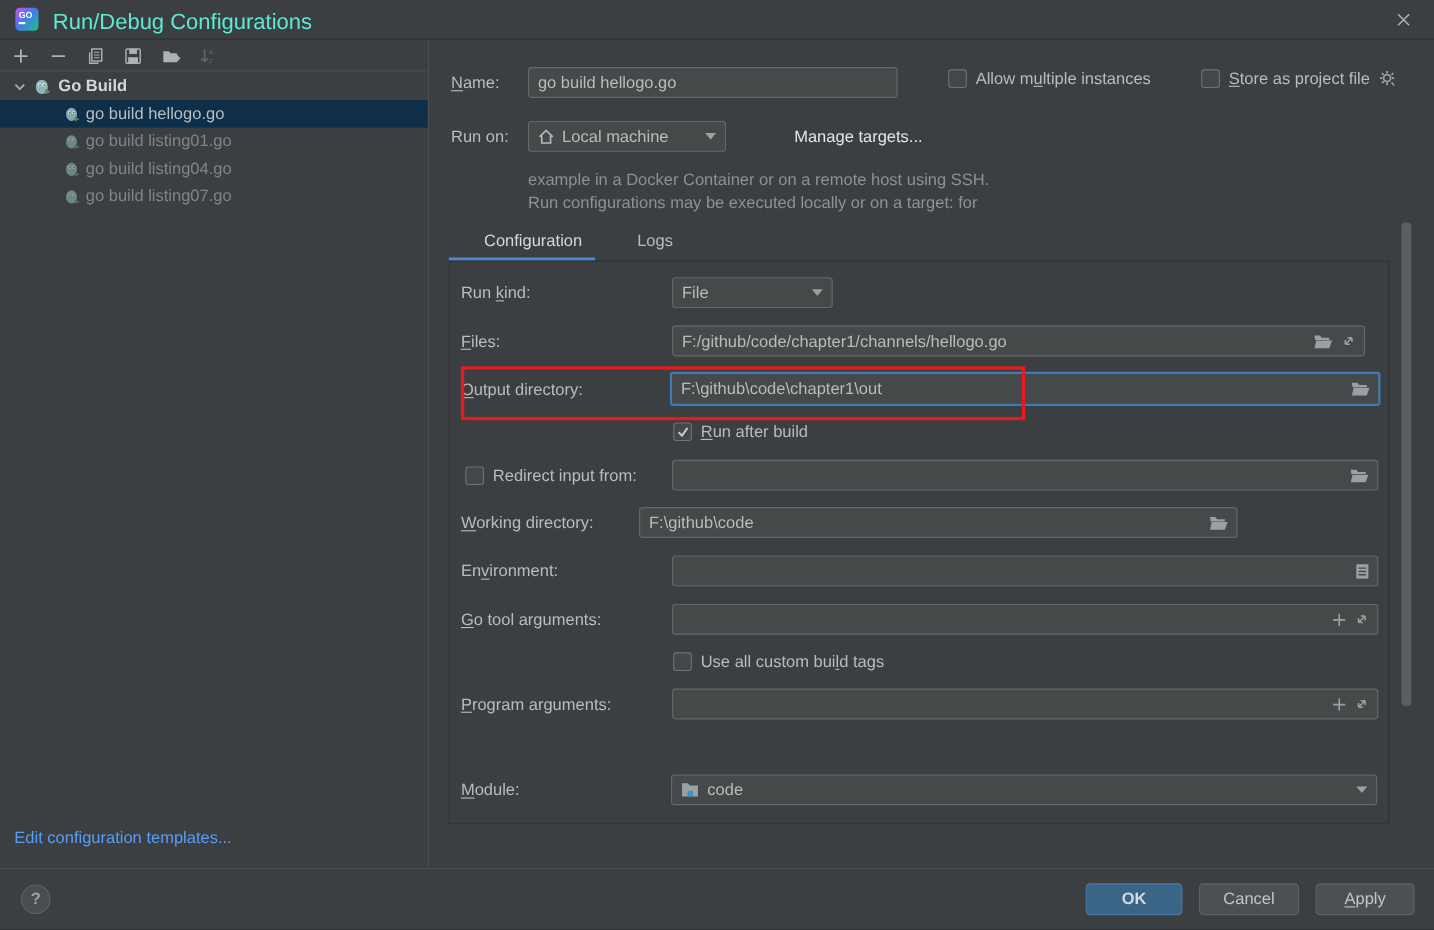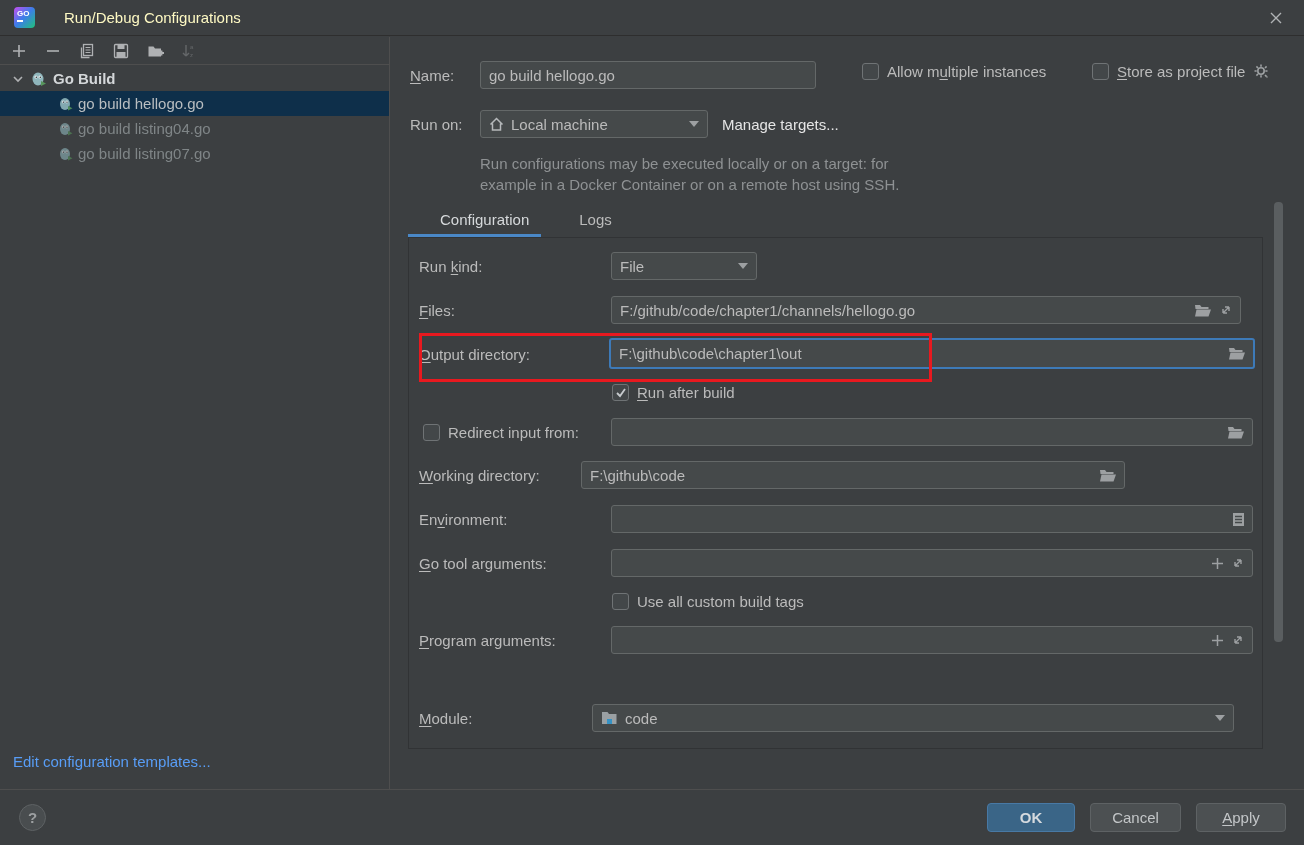--- a/index.html
+++ b/index.html
@@ -10,21 +10,21 @@
     font-size:15px; color:#bbbbbb; user-select:none;
   }
   
   .titlebar { position:absolute; left:0; top:0; width:1304px; height:36px;
     background:#3c3f41; border-bottom:1px solid #2e2e2e; }
   .app-logo { position:absolute; left:14px; top:7px; width:21px; height:21px; border-radius:4px;
     background:linear-gradient(135deg,#c84ef0 0%,#3d7dea 48%,#20c27a 100%);
     display:flex; flex-direction:column; align-items:flex-start; justify-content:flex-start; padding:3px 0 0 3px; }
   .app-logo .go { font-size:8px; font-weight:bold; color:#fff; line-height:8px; letter-spacing:0; }
   .app-logo .us { width:6px; height:2px; background:#fff; margin-top:2px; }
-  .win-title { position:absolute; left:64px; top:9px; color:#fef9c3; font-size:15px; }
+  .win-title { position:absolute; left:48px; top:9px; color:#5eead4; font-size:20px; }
   .close-btn { position:absolute; right:18px; top:8px; width:20px; height:20px; display:flex;
     align-items:center; justify-content:center; cursor:pointer; }
   
   .left-sep { position:absolute; left:389px; top:37px; width:1px; height:752px; background:#4e4e4e; }
   .toolbar { position:absolute; left:0; top:37px; width:389px; height:28px; border-bottom:1px solid #4e4e4e;
     display:flex; align-items:center; gap:16px; padding-left:10px; }
   .tbtn { width:18px; height:18px; display:flex; align-items:center; justify-content:center; cursor:pointer; }
   .tbtn.disabled { opacity:.35; cursor:default; }
   .tree { position:absolute; left:0; top:66px; width:389px; }
   .tree-row { position:relative; height:25px; display:flex; align-items:center; cursor:pointer; }
@@ -181,33 +181,46 @@
       <span class="gicon">
           <svg width="16" height="16" viewBox="0 0 16 16">
             <ellipse cx="7" cy="8" rx="5" ry="6" fill="#8fb6bc"></ellipse>
             <circle cx="5.2" cy="6" r="1.4" fill="#e8eef0"></circle>
             <circle cx="8.8" cy="6" r="1.4" fill="#e8eef0"></circle>
             <circle cx="5.4" cy="6.2" r=".6" fill="#24282a"></circle>
             <circle cx="9" cy="6.2" r=".6" fill="#24282a"></circle>
             <path d="M10 14.5 l4.5-2.2-4.5-2.2z" fill="#57965c"></path>
           </svg>
         </span>
-      <span class="lbl-dim">go build listing04.go</span>
+      <span class="lbl-dim">go build listing01.go</span>
     </div>
     <div class="tree-row tree-child">
       <span class="gicon">
           <svg width="16" height="16" viewBox="0 0 16 16">
             <ellipse cx="7" cy="8" rx="5" ry="6" fill="#8fb6bc"></ellipse>
             <circle cx="5.2" cy="6" r="1.4" fill="#e8eef0"></circle>
             <circle cx="8.8" cy="6" r="1.4" fill="#e8eef0"></circle>
             <circle cx="5.4" cy="6.2" r=".6" fill="#24282a"></circle>
             <circle cx="9" cy="6.2" r=".6" fill="#24282a"></circle>
             <path d="M10 14.5 l4.5-2.2-4.5-2.2z" fill="#57965c"></path>
           </svg>
         </span>
+      <span class="lbl-dim">go build listing04.go</span>
+    </div>
+    <div class="tree-row tree-child">
+      <span class="gicon">
+          <svg width="16" height="16" viewBox="0 0 16 16">
+            <ellipse cx="7" cy="8" rx="5" ry="6" fill="#8fb6bc"></ellipse>
+            <circle cx="5.2" cy="6" r="1.4" fill="#e8eef0"></circle>
+            <circle cx="8.8" cy="6" r="1.4" fill="#e8eef0"></circle>
+            <circle cx="5.4" cy="6.2" r=".6" fill="#24282a"></circle>
+            <circle cx="9" cy="6.2" r=".6" fill="#24282a"></circle>
+            <path d="M10 14.5 l4.5-2.2-4.5-2.2z" fill="#57965c"></path>
+          </svg>
+        </span>
       <span class="lbl-dim">go build listing07.go</span>
     </div>
   </div>
 
   <div class="edit-templates">Edit configuration templates...</div>
   <div class="left-sep"></div>
 
   <div class="lbl" style="left:410px; top:67px;"><u>N</u>ame:</div>
   <div class="field" style="left:480px; top:61px; width:336px;">
     <input value="go build hellogo.go" style="">
@@ -228,34 +241,34 @@
           <g stroke="#9da0a2" stroke-width="1.6">
             <circle cx="8" cy="8" r="3.2" fill="none"></circle>
             <path d="M8 1.5v2.2M8 12.3v2.2M1.5 8h2.2M12.3 8h2.2M3.4 3.4l1.6 1.6M12 12l1.6 1.6M12 5l1.6-1.6M3.4 12.6L5 11"></path>
           </g>
           <path d="M13 13.5 l2 0 -1 1.8z" fill="#9da0a2"></path>
         </svg>
     </span>
   </div>
 
   <div class="lbl" style="left:410px; top:116px;">Run on:</div>
-  <div class="combo" style="left:480px; top:110px; width:228px;">
+  <div class="combo" style="left:480px; top:110px; width:180px;">
     <span style="display:flex;margin-right:7px;">
       <svg width="15" height="15" viewBox="0 0 15 15">
           <path d="M1.5 7.5 L7.5 1.5 L13.5 7.5 M3.5 6.5 v6.5 h8 v-6.5" fill="none" stroke="#b6b9bb" stroke-width="1.5"></path>
         </svg>
     </span>
     <span class="val">Local machine</span>
     <span class="arrow-down"></span>
   </div>
   <div class="lbl link" style="left:722px; top:116px;">Manage targets...</div>
 
   <div class="desc">
+    <div>example in a Docker Container or on a remote host using SSH.</div>
     <div>Run configurations may be executed locally or on a target: for</div>
-    <div>example in a Docker Container or on a remote host using SSH.</div>
   </div>
 
   <div class="tabs">
     <div class="tab on">Configuration</div>
     <div class="tab">Logs</div>
   </div>
   <div class="tab-underline"></div>
 
   <div class="panel"></div>
 
@@ -378,21 +391,21 @@
   </div>
 
   <div class="cb-row" style="left:612px; top:710px;">
     <span class="checkbox">
       
     </span>
     <span>Run <u>w</u>ith elevated privileges</span>
   </div>
 
   <div class="lbl" style="left:419px; top:710px;"><u>M</u>odule:</div>
-  <div class="combo" style="left:592px; top:704px; width:642px;">
+  <div class="combo" style="left:610px; top:704px; width:642px;">
     <span style="display:flex;margin-right:7px;">
       <svg width="17" height="14" viewBox="0 0 17 14">
           <path d="M1 1 h5.5 l1.5 2 h7.5 v10 h-14.5z" fill="#9aa0a3"></path>
           <rect x="6" y="8" width="5" height="5" fill="#3592c4"></rect>
         </svg>
     </span>
     <span class="val">code</span>
     <span class="arrow-down"></span>
   </div>
 

